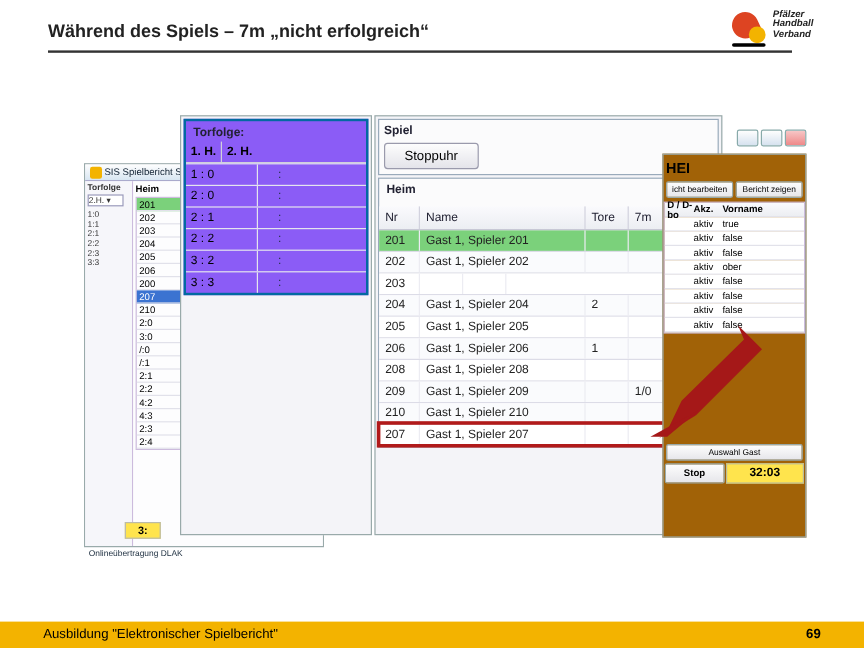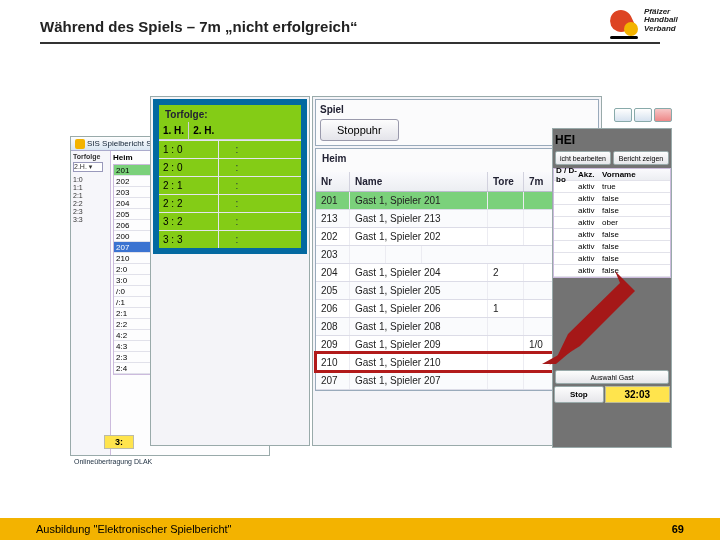--- a/index.html
+++ b/index.html
@@ -29,45 +29,45 @@
   .wb-grid{border:1px solid #cbd}
   .wb-row{display:flex;border-bottom:1px solid #e1e1ea;height:11px;align-items:center}
   .wb-row.green{background:#7bd17b}
   .wb-row.blue{background:#3b73d1;color:#fff}
   .wb-c1{width:22px;padding-left:2px}
   .wb-ylw{position:absolute;left:33px;bottom:6px;width:30px;height:14px;background:#ffe44d;border:1px solid #bba;color:#000;font-weight:bold;font-size:9px;display:flex;align-items:center;justify-content:center}
   .wb-footer{position:absolute;left:33px;bottom:-10px;font-size:7px;color:#234}
 
   
   .win-mid{position:absolute;left:110px;top:0;width:160px;height:350px;border:1px solid #9aa;background:#f4f4f8}
-  .win-mid .gbox{border:6px solid #0369a1;margin:2px;background:#84cc16}
+  .win-mid .gbox{border:2px solid #0369a1;margin:2px;background:#8b5cf6}
   .gbox-title{font-size:10px;padding:4px 6px 2px 6px;font-weight:bold;color:#223}
   .tf{display:flex;border-bottom:1px solid #d0d0da}
   .tf-h{font-weight:bold;font-size:10px;padding:3px 4px;border-right:1px solid #d0d0da}
   .tf-row{display:flex;border-top:1px solid #e4e4ee}
   .tf-a{width:60px;font-size:10px;padding:3px 4px;border-right:1px solid #e4e4ee}
   .tf-b{width:36px;font-size:10px;padding:3px 4px;text-align:center;color:#234}
 
   
   .win-front{position:absolute;left:272px;top:0;width:290px;height:350px;border:1px solid #9aa;background:#f4f4f8}
   .g2{border:1px solid #9ab;margin:2px;background:#fbfbfc;padding:4px}
   .g2-title{font-size:10px;font-weight:bold;margin-bottom:4px;color:#223}
   .btn{display:inline-flex;align-items:center;justify-content:center;height:22px;padding:0 16px;border:1px solid #9a9aac;border-radius:3px;background:linear-gradient(#fdfdfd,#e4e4ea);font-size:11px;cursor:default}
   .g3{border:1px solid #9ab;margin:2px;background:#fbfbfc}
   .tbl-hdr{display:flex;border-bottom:1px solid #bcbccd;background:linear-gradient(#fafafd,#eceef2);font-size:10px}
-  .th{padding:4px 5px;border-right:1px solid #d2d2de;font-weight:bold;color:#223}
+  .th{padding:4px 5px;border-right:1px solid #d2d2de;font-weight:normal;color:#223}
   .tbl-row{display:flex;border-bottom:1px solid #dcdce7;background:#fff;font-size:10px}
   .tbl-row:nth-child(even){background:#fafbfd}
   .td{padding:3px 5px;border-right:1px solid #ececf2;color:#222}
   .tbl-row.green{background:#7bd17b}
   .c-nr{width:34px}.c-name{flex:1}.c-tore{width:36px}.c-7m{width:36px}.c-verw{width:38px}
   .hl{position:absolute;border:3px solid #b11a1a;}
 
   
-  .win-right{position:absolute;right:0;top:32px;width:120px;height:320px;background:#737373;border:1px solid #9aa;font-size:8px}
+  .win-right{position:absolute;right:0;top:32px;width:120px;height:320px;background:#a16207;border:1px solid #9aa;font-size:8px}
   .wr-title{position:absolute;top:-24px;right:0;width:140px;height:18px;display:flex;justify-content:flex-end;align-items:center;gap:2px}
   .wr-winbtn{width:18px;height:14px;border:1px solid #8aa;background:linear-gradient(#fefefe,#d6e2ef);border-radius:2px}
   .wr-hek{font-weight:bold;font-size:12px;padding:4px 2px;text-align:left}
   .wr-btns{display:flex;gap:2px;padding:0 2px 3px 2px}
   .wr-btn{flex:1;height:14px;border:1px solid #9aa;background:linear-gradient(#fdfdfd,#e6e6ea);border-radius:2px;font-size:7px;display:flex;align-items:center;justify-content:center}
   .wr-table{margin:0;border:1px solid #cbd}
   .wr-row{display:flex;border-bottom:1px solid #e2e2ea;background:#fff;height:12px;align-items:center}
   .wr-c1{width:24px;padding-left:2px}.wr-c2{width:24px}.wr-c3{flex:1}
   .wr-gastbtn{margin:2px;height:14px;border:1px solid #9aa;background:linear-gradient(#fdfdfd,#e6e6ea);border-radius:2px;display:flex;align-items:center;justify-content:center;font-size:7px}
   .wr-foot{display:flex;height:17px;margin:1px;gap:1px}
@@ -240,27 +240,20 @@
       </div>
       <div id="front-rows" style="position:relative">
           <div class="tbl-row green">
             <div class="td c-nr">201</div>
             <div class="td c-name">Gast 1, Spieler 201</div>
             <div class="td c-tore"></div>
             <div class="td c-7m"></div>
             <div class="td c-verw" style="border-right: none;"></div>
           </div>
           <div class="tbl-row">
-            <div class="td c-nr">213</div>
-            <div class="td c-name">Gast 1, Spieler 213</div>
-            <div class="td c-tore"></div>
-            <div class="td c-7m"></div>
-            <div class="td c-verw" style="border-right: none;"></div>
-          </div>
-          <div class="tbl-row">
             <div class="td c-nr">202</div>
             <div class="td c-name">Gast 1, Spieler 202</div>
             <div class="td c-tore"></div>
             <div class="td c-7m"></div>
             <div class="td c-verw" style="border-right: none;"></div>
           </div>
           <div class="tbl-row">
             <div class="td c-nr">203</div>
             <div class="td c-tore"></div>
             <div class="td c-7m"></div>

